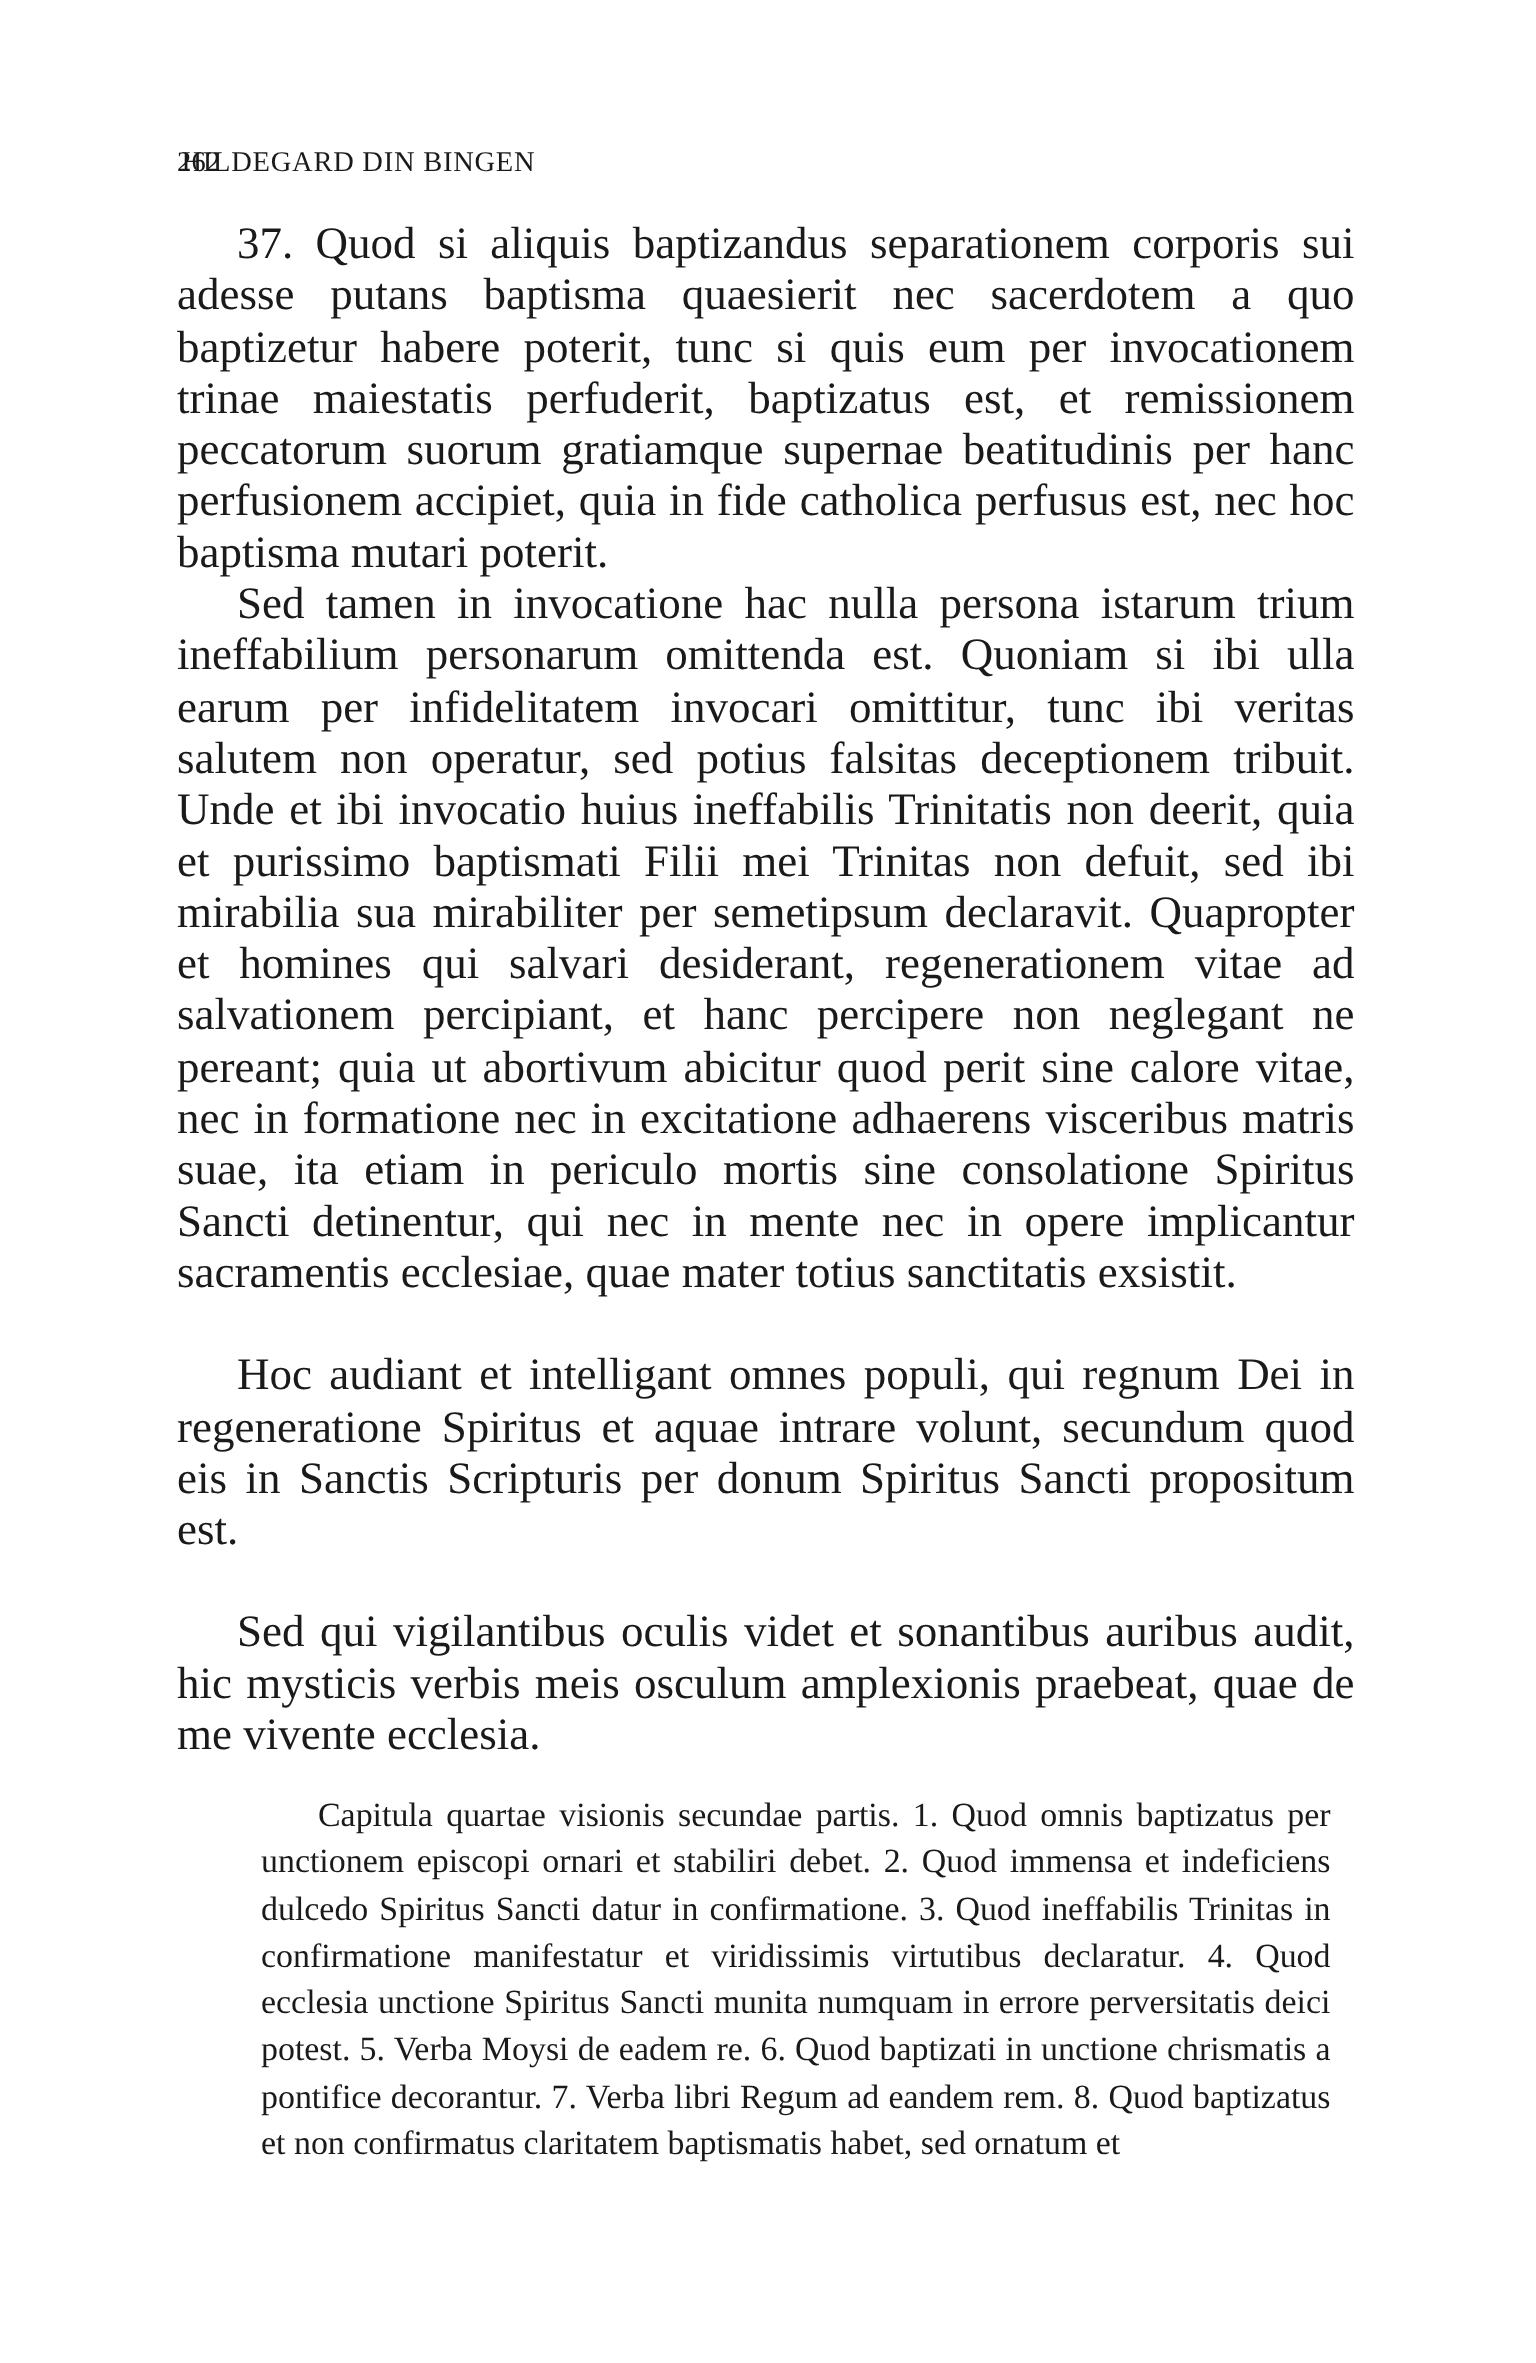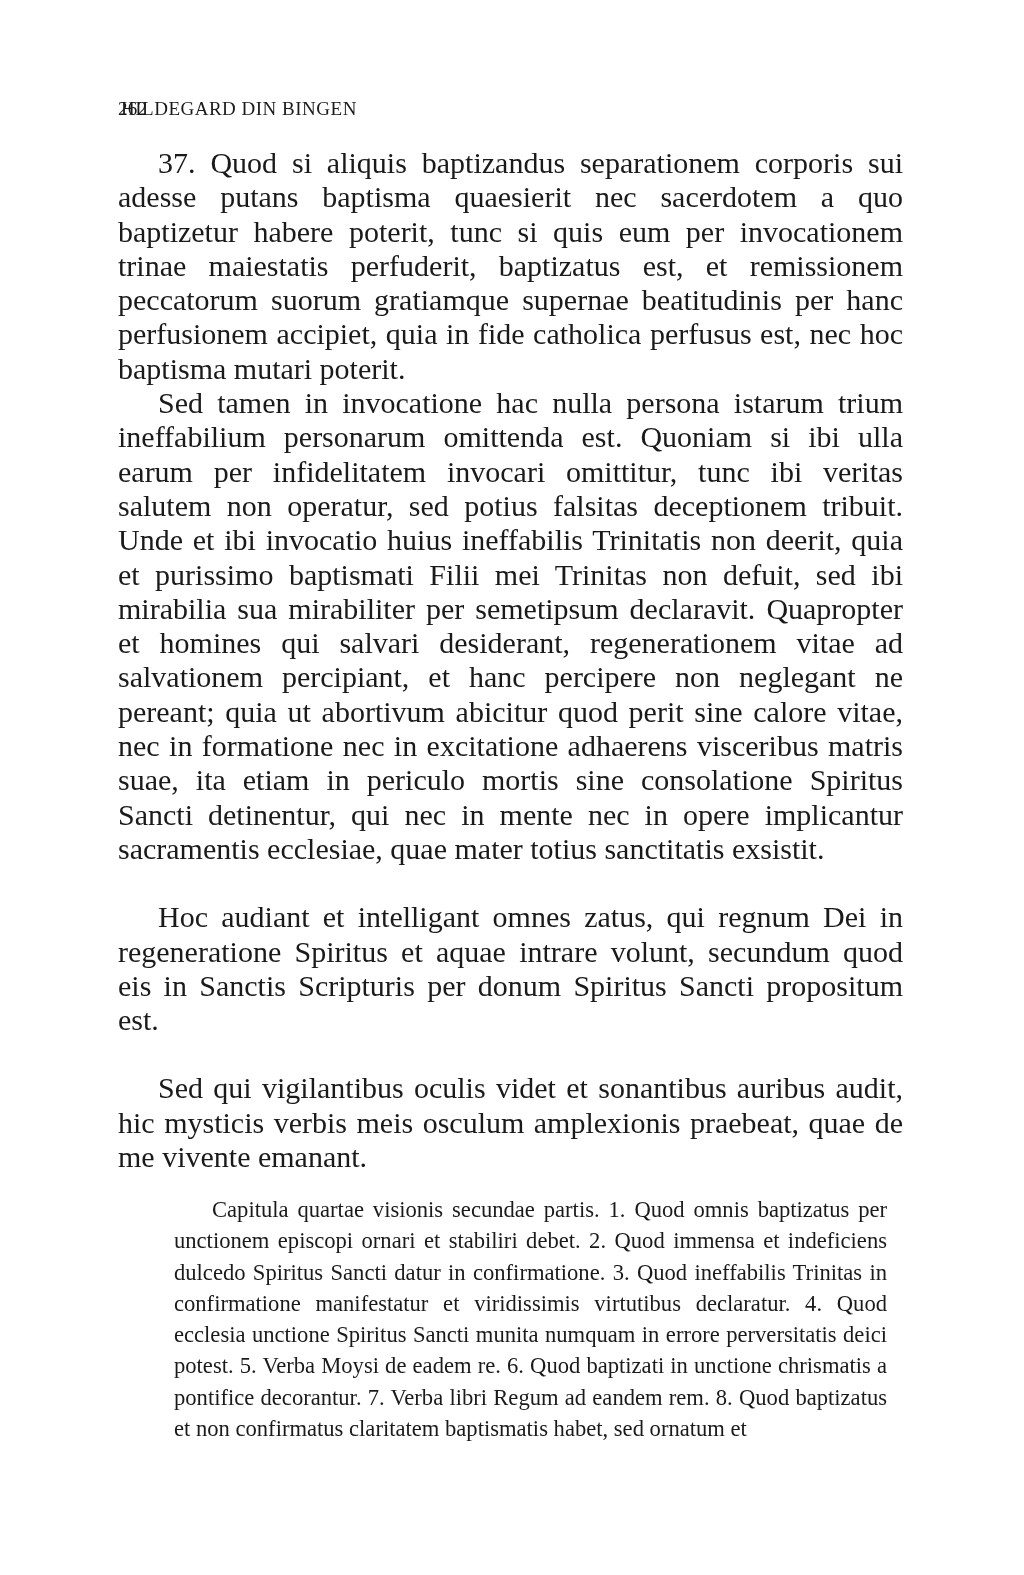--- a/index.html
+++ b/index.html
@@ -79,20 +79,20 @@
 
 <div class="page">
   <div class="running-head">
     <span class="page-number">262</span>
     <span class="running-title">HILDEGARD DIN BINGEN</span>
   </div>
 
   <div class="body-text">
     <p>37. Quod si aliquis baptizandus separationem corporis sui adesse putans baptisma quaesierit nec sacerdotem a quo baptizetur habere poterit, tunc si quis eum per invocationem trinae maiestatis perfuderit, baptizatus est, et remissionem peccatorum suorum gratiamque supernae beatitudinis per hanc perfusionem accipiet, quia in fide catholica perfusus est, nec hoc baptisma mutari poterit.</p>
     <p>Sed tamen in invocatione hac nulla persona istarum trium ineffabilium personarum omittenda est. Quoniam si ibi ulla earum per infidelitatem invocari omittitur, tunc ibi veritas salutem non operatur, sed potius falsitas deceptionem tribuit. Unde et ibi invocatio huius ineffabilis Trinitatis non deerit, quia et purissimo baptismati Filii mei Trinitas non defuit, sed ibi mirabilia sua mirabiliter per semetipsum declaravit. Quapropter et homines qui salvari desiderant, regenerationem vitae ad salvationem percipiant, et hanc percipere non neglegant ne pereant; quia ut abortivum abicitur quod perit sine calore vitae, nec in formatione nec in excitatione adhaerens visceribus matris suae, ita etiam in periculo mortis sine consolatione Spiritus Sancti detinentur, qui nec in mente nec in opere implicantur sacramentis ecclesiae, quae mater totius sanctitatis exsistit.</p>
-    <p class="gap">Hoc audiant et intelligant omnes zatus, qui regnum Dei in regeneratione Spiritus et aquae intrare volunt, secundum quod eis in Sanctis Scripturis per donum Spiritus Sancti propositum est.</p>
-    <p class="gap">Sed qui vigilantibus oculis videt et sonantibus auribus audit, hic mysticis verbis meis osculum amplexionis praebeat, quae de me vivente emanant.</p>
+    <p class="gap">Hoc audiant et intelligant omnes populi, qui regnum Dei in regeneratione Spiritus et aquae intrare volunt, secundum quod eis in Sanctis Scripturis per donum Spiritus Sancti propositum est.</p>
+    <p class="gap">Sed qui vigilantibus oculis videt et sonantibus auribus audit, hic mysticis verbis meis osculum amplexionis praebeat, quae de me vivente ecclesia.</p>
   </div>
 
   <div class="capitula">
     <p>Capitula quartae visionis secundae partis. 1. Quod omnis bapti­zatus per unctionem episcopi ornari et stabiliri debet. 2. Quod immensa et indeficiens dulcedo Spiritus Sancti datur in confirmatione. 3. Quod ineffabilis Trinitas in confirmatione manifestatur et viridis­simis virtutibus declaratur. 4. Quod ecclesia unctione Spiritus Sancti munita numquam in errore perversitatis deici potest. 5. Verba Moysi de eadem re. 6. Quod baptizati in unctione chrismatis a pontifice decorantur. 7. Verba libri Regum ad eandem rem. 8. Quod baptizatus et non confirmatus claritatem baptismatis habet, sed ornatum et</p>
   </div>
 </div>
 
 </body></html>

